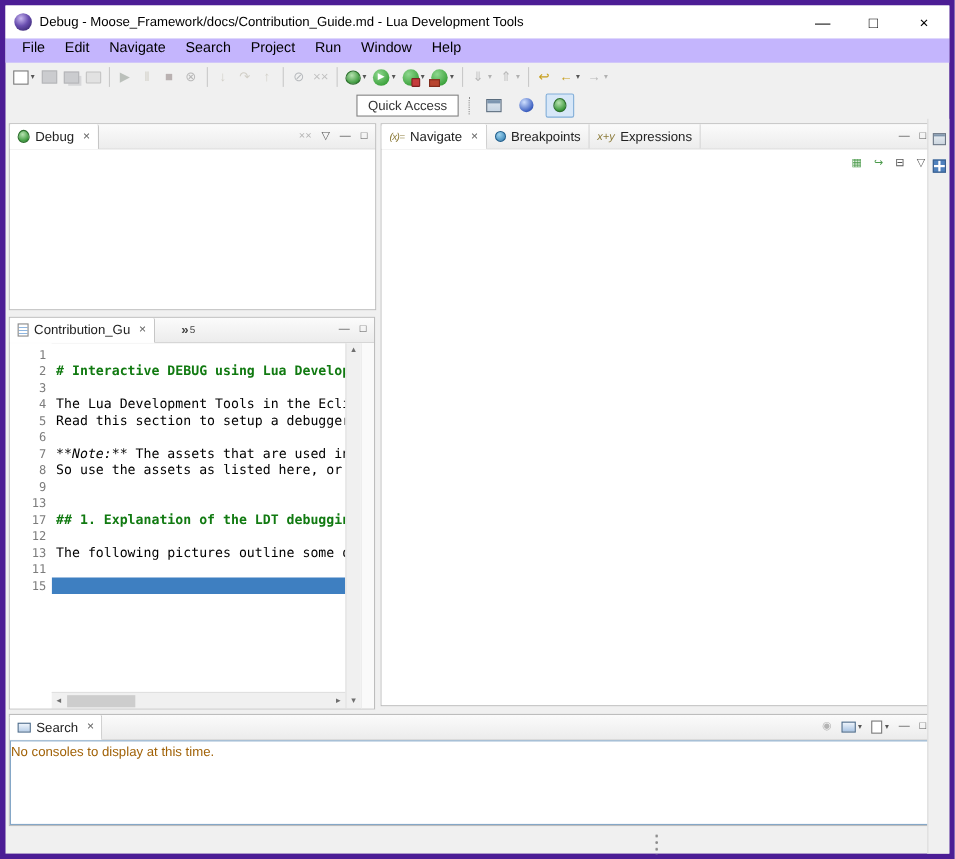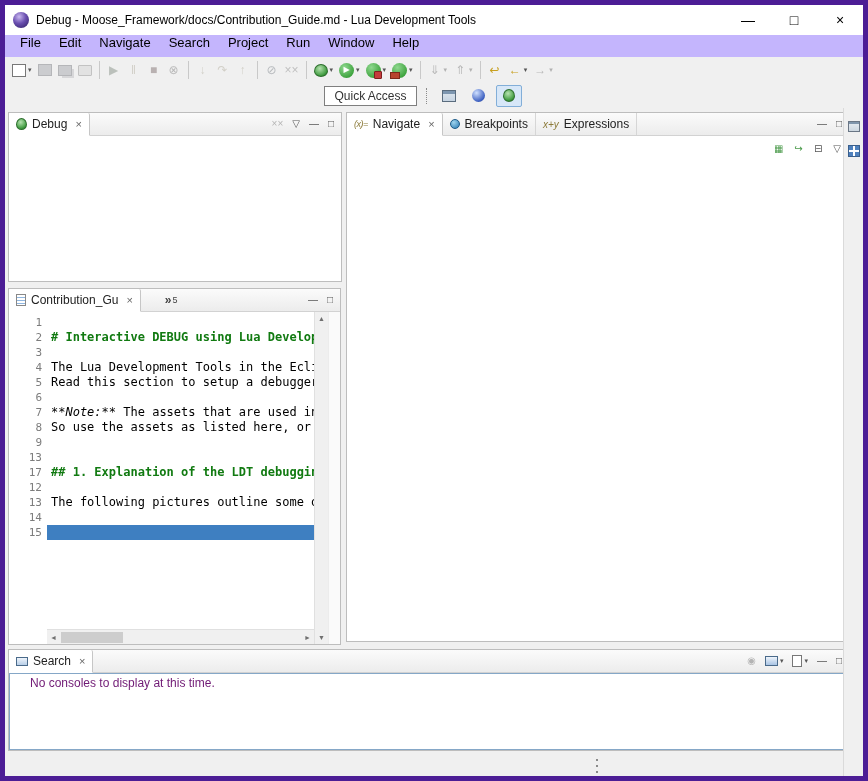--- a/index.html
+++ b/index.html
@@ -87,21 +87,21 @@
 .hthumb{position:absolute;left:1px;top:2px;width:62px;height:11px;background:#cdcdcd}
 .sarrow{font-size:7px;color:#6f6f6f;padding:0 3px}
 .vscroll{width:14px;flex:0 0 auto;background:#f0f0f0;display:flex;flex-direction:column;justify-content:space-between;align-items:center;padding:3px 0;border-left:1px solid #e0e0e0}
 .oruler{width:12px;flex:0 0 auto;background:#fafafa;border-left:1px solid #ececec}
 .moretabs{display:flex;align-items:center;padding:0 6px;color:#444;font-weight:bold;margin-left:18px}
 .moretabs sub{font-size:9px;font-weight:normal;margin-left:1px}
 
 .viewbar{height:25px;flex:0 0 auto;display:flex;align-items:center;justify-content:flex-end;gap:11px;padding-right:8px;background:#fff}
 
 .cbody{flex:1;background:#fff;border:1px solid #85a7c7;overflow:hidden}
-.cmsg{padding:2px 20px;color:#701a75}
+.cmsg{padding:2px 0;color:#a16207}
 
 .strip{position:absolute;right:0;top:0;bottom:0;width:20px;background:#f0f0f0;border-left:1px solid #dadada;display:flex;flex-direction:column;align-items:center;gap:7px;padding-top:9px}
 .stripbtn{width:18px;height:18px;display:flex;align-items:center;justify-content:center}
 .ic-strip1{width:12px;height:11px;border:1px solid #6a7685;background:linear-gradient(#e8edf2,#cdd7e0);position:relative}
 .ic-strip1::after{content:"";position:absolute;left:0;right:0;top:0;height:2px;background:#8096ac}
 .ic-strip2{width:12px;height:12px;border:1px solid #3a5f8c;background-color:#4f81bd;background-image:linear-gradient(#fff,#fff),linear-gradient(#fff,#fff);background-size:2px 100%,100% 2px;background-position:center,center;background-repeat:no-repeat}
 
 .grip{position:absolute;left:590px;top:649px;width:4px;height:20px;background-image:radial-gradient(circle,#8a8a8a 1px,transparent 1.4px);background-size:4px 6px;background-repeat:repeat-y}
 </style>
 </head>
@@ -273,21 +273,21 @@
             <div class="ln">4</div>
             <div class="ln">5</div>
             <div class="ln">6</div>
             <div class="ln">7</div>
             <div class="ln">8</div>
             <div class="ln">9</div>
             <div class="ln">13</div>
             <div class="ln">17</div>
             <div class="ln">12</div>
             <div class="ln">13</div>
-            <div class="ln">14</div>
+            <div class="ln">11</div>
             <div class="ln">15</div>
           </div>
         <div class="emid">
           <div class="code"><div class="crow"></div><div class="crow"><span class="seg-heading"># Interactive DEBUG using Lua Develop</span></div><div class="crow"></div><div class="crow"><span class="seg-plain">The Lua Development Tools in the Ecli</span></div><div class="crow"><span class="seg-plain">Read this section to setup a debugger</span></div><div class="crow"></div><div class="crow"><span class="seg-italic">**Note:**</span><span class="seg-plain"> The assets that are used in</span></div><div class="crow"><span class="seg-plain">So use the assets as listed here, or </span></div><div class="crow"></div><div class="crow"></div><div class="crow"><span class="seg-heading">## 1. Explanation of the LDT debuggin</span></div><div class="crow"></div><div class="crow"><span class="seg-plain">The following pictures outline some o</span></div><div class="crow"></div><div class="crow sel"></div></div>
           <div class="hscroll">
             <span class="sarrow">◄</span>
             <div class="htrack">
                 <div class="hthumb"></div>
               </div>
             <span class="sarrow">►</span>

